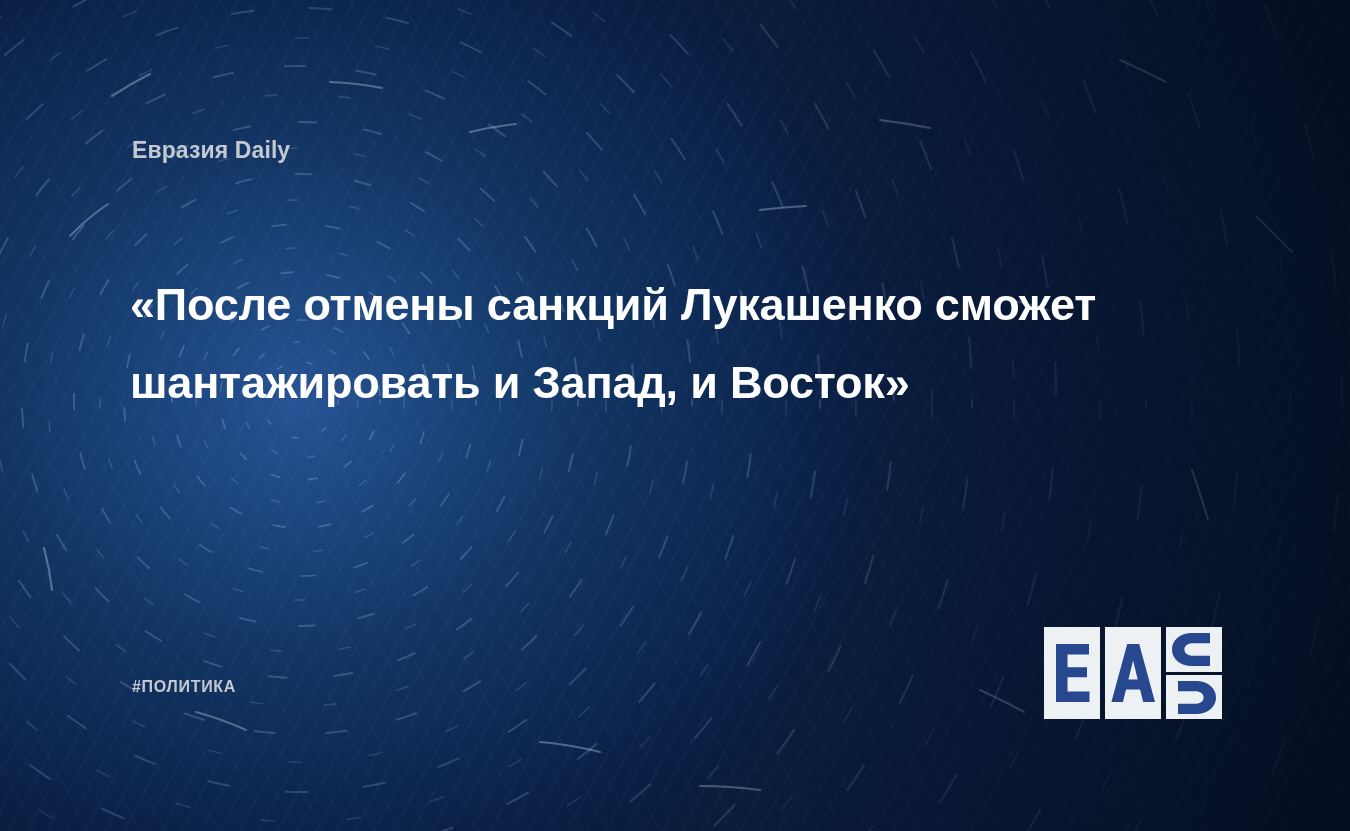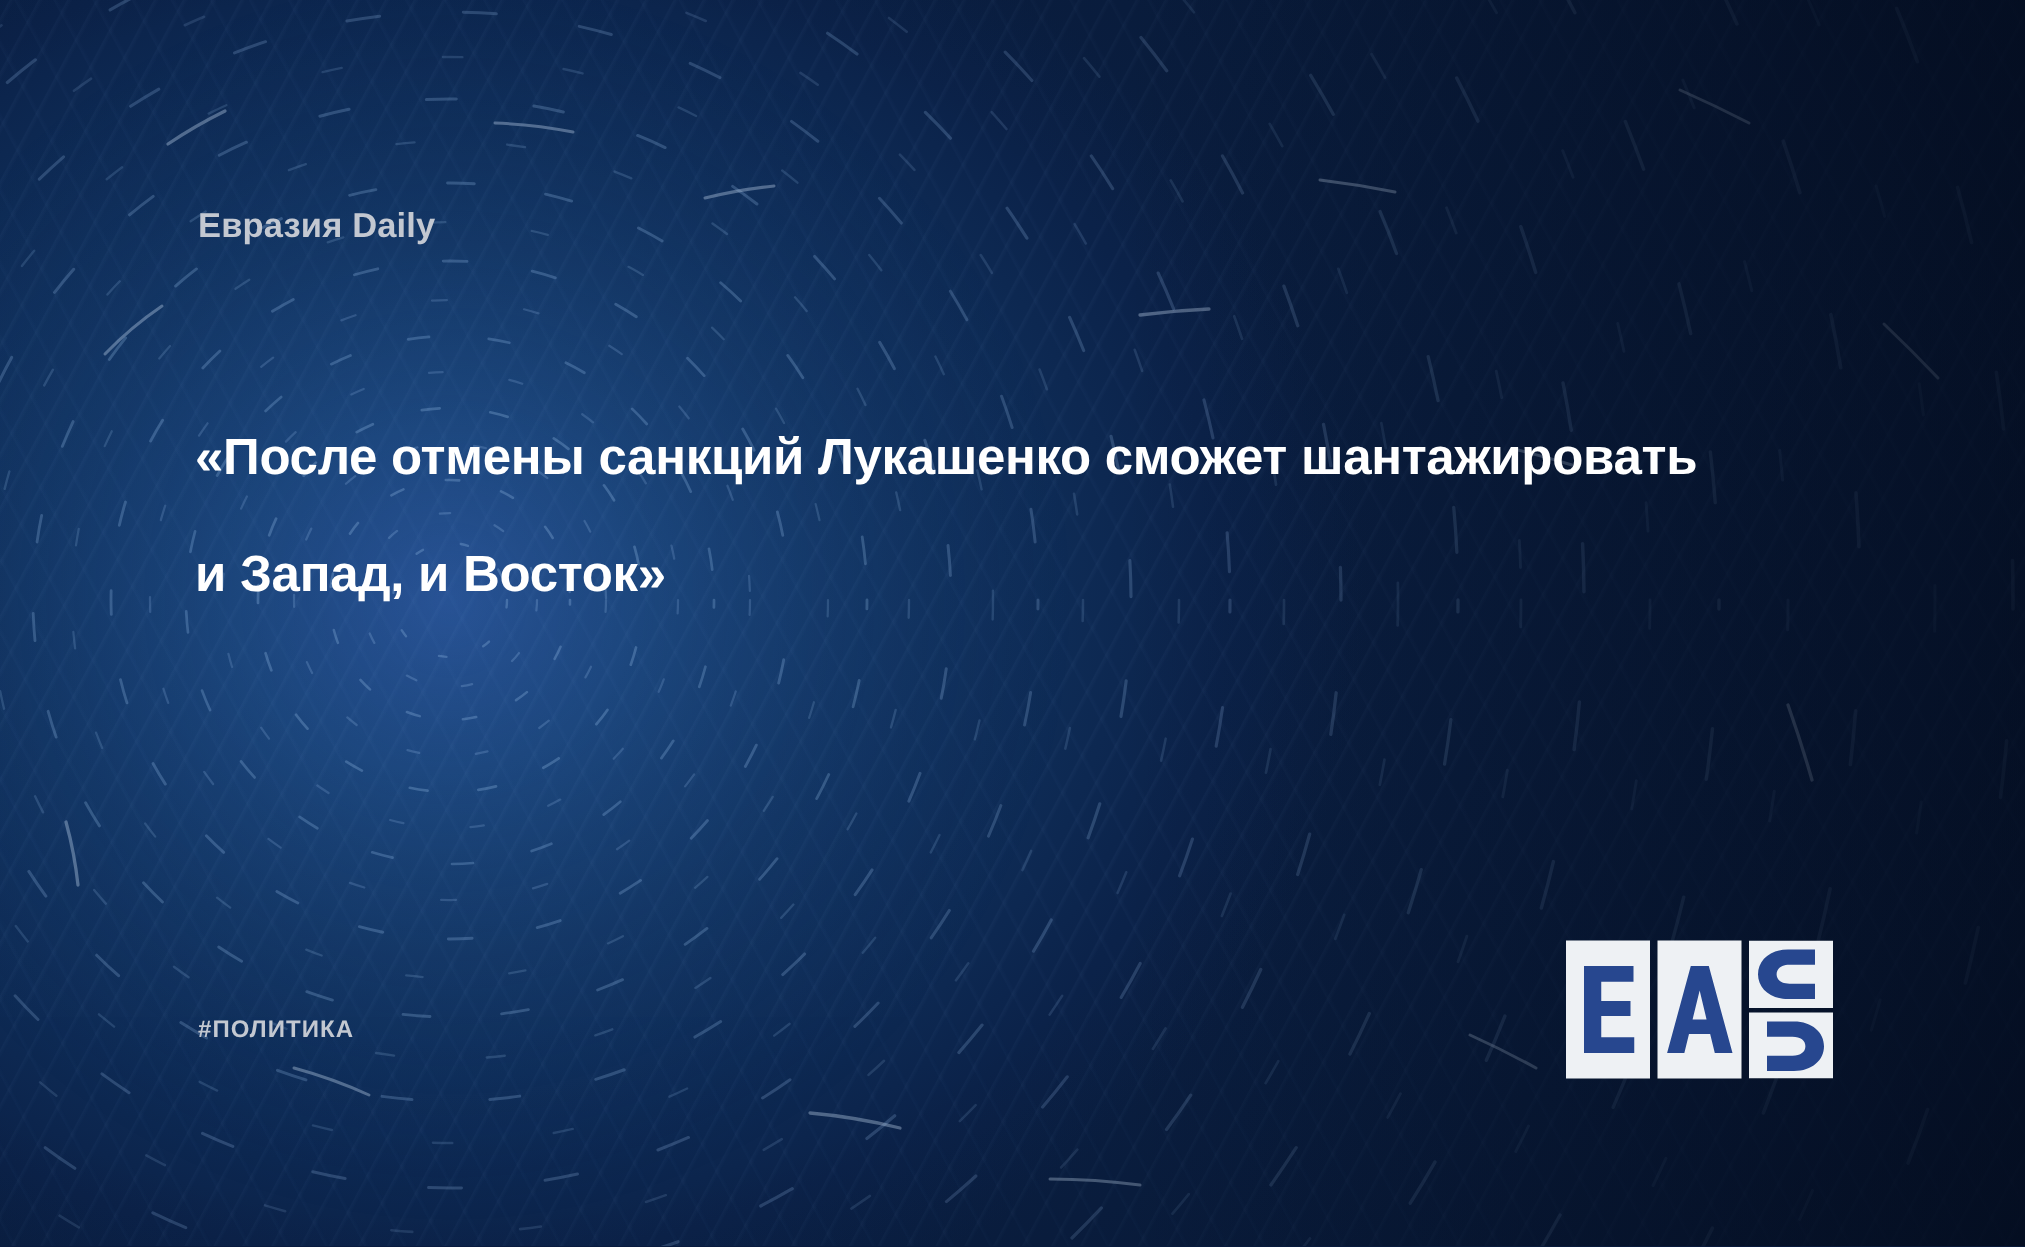--- a/index.html
+++ b/index.html
@@ -85,21 +85,21 @@
     letter-spacing: .1px;
     white-space: nowrap;
   }
 
   .headline {
     position: absolute;
     left: 130px;
     top: 266px;
     width: 1010px;
     margin: 0;
-    font-size: 34px;
+    font-size: 45px;
     line-height: 78px;
     font-weight: bold;
     color: #ffffff;
     letter-spacing: -0.2px;
   }
 
   .tag {
     position: absolute;
     left: 132px;
     top: 678px;

